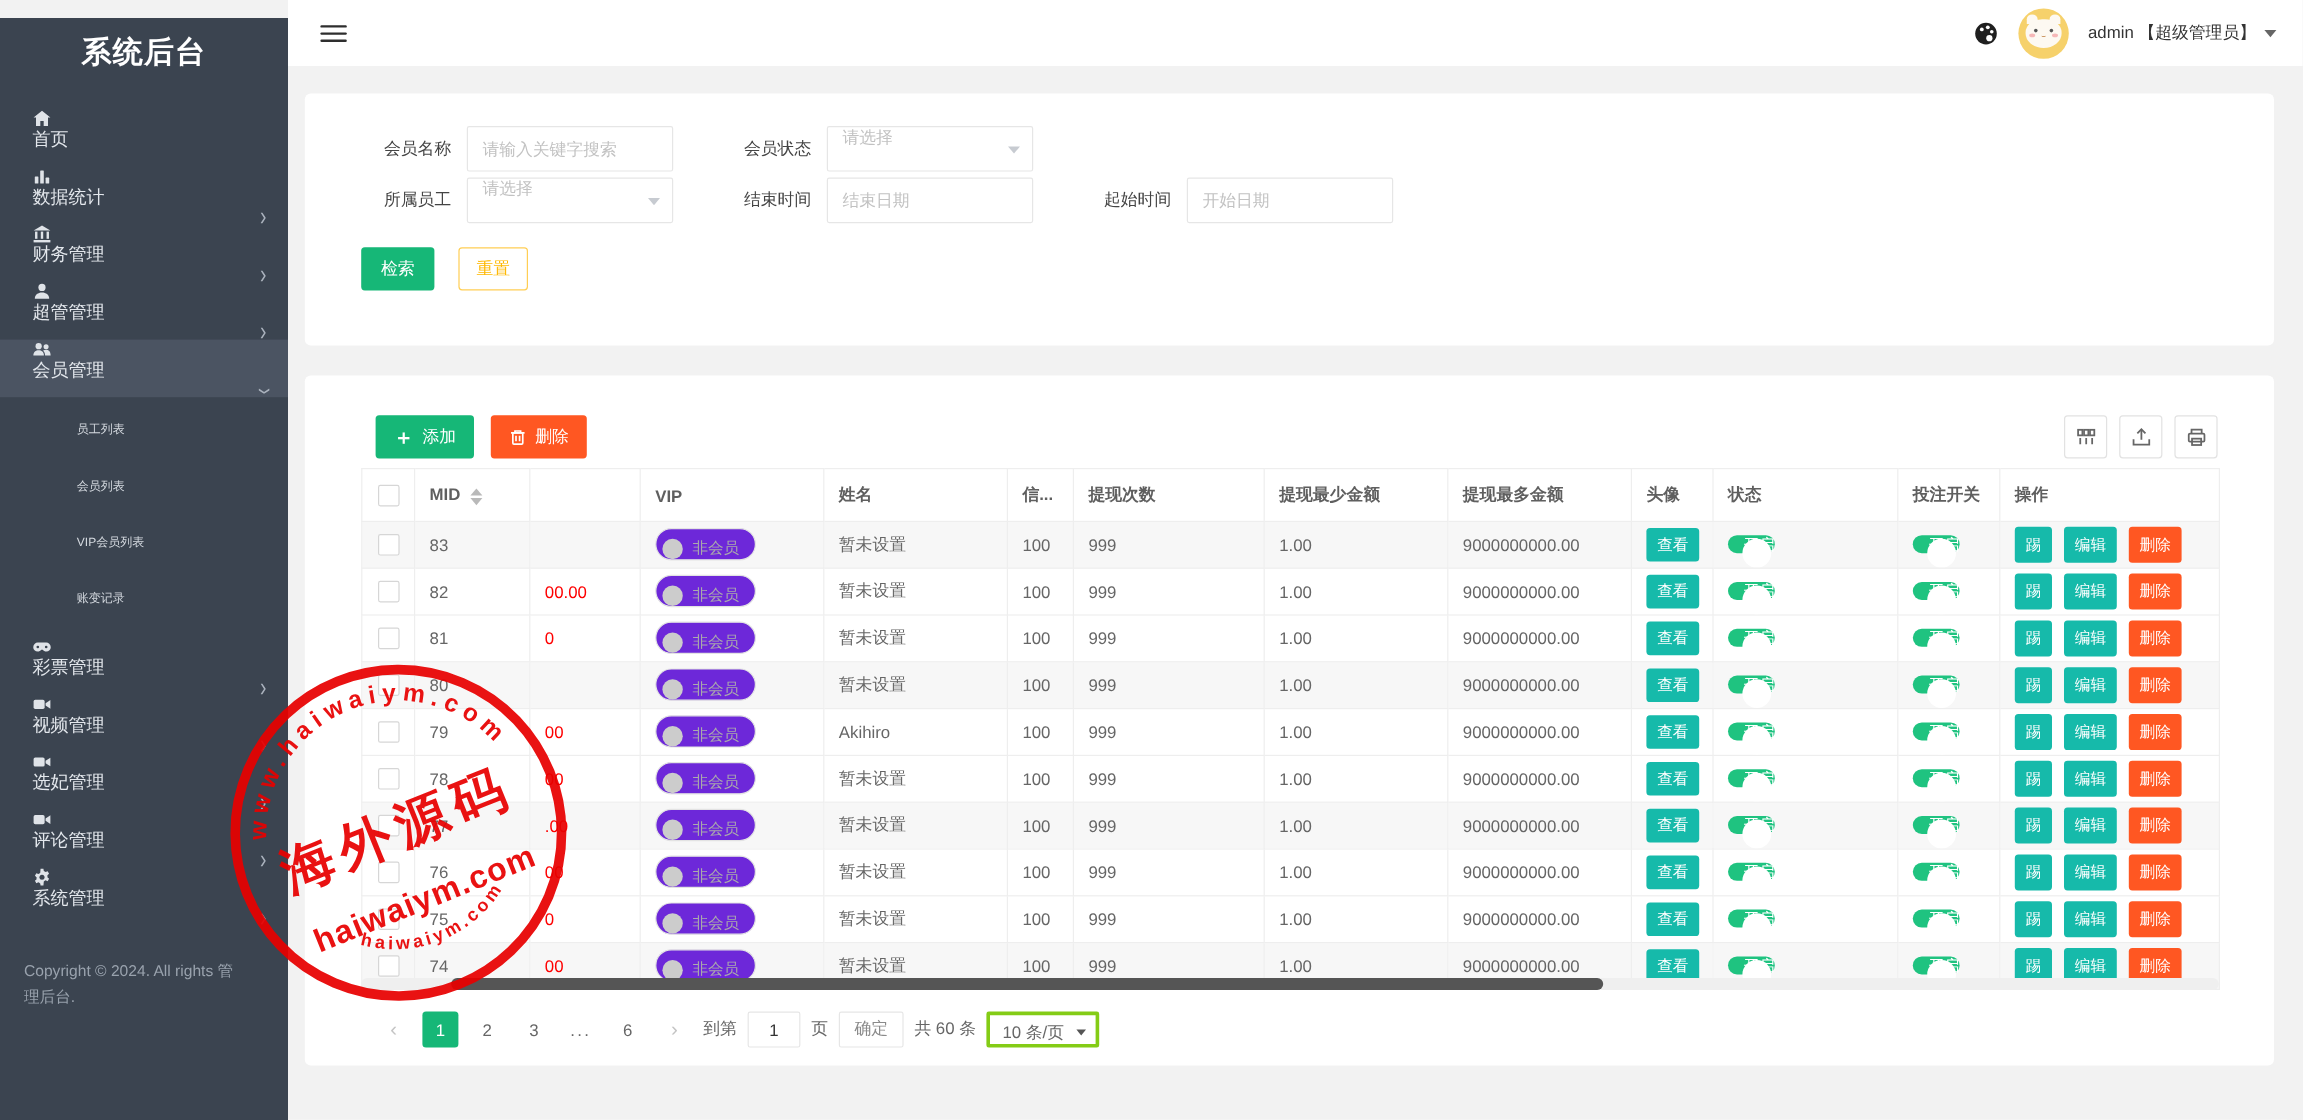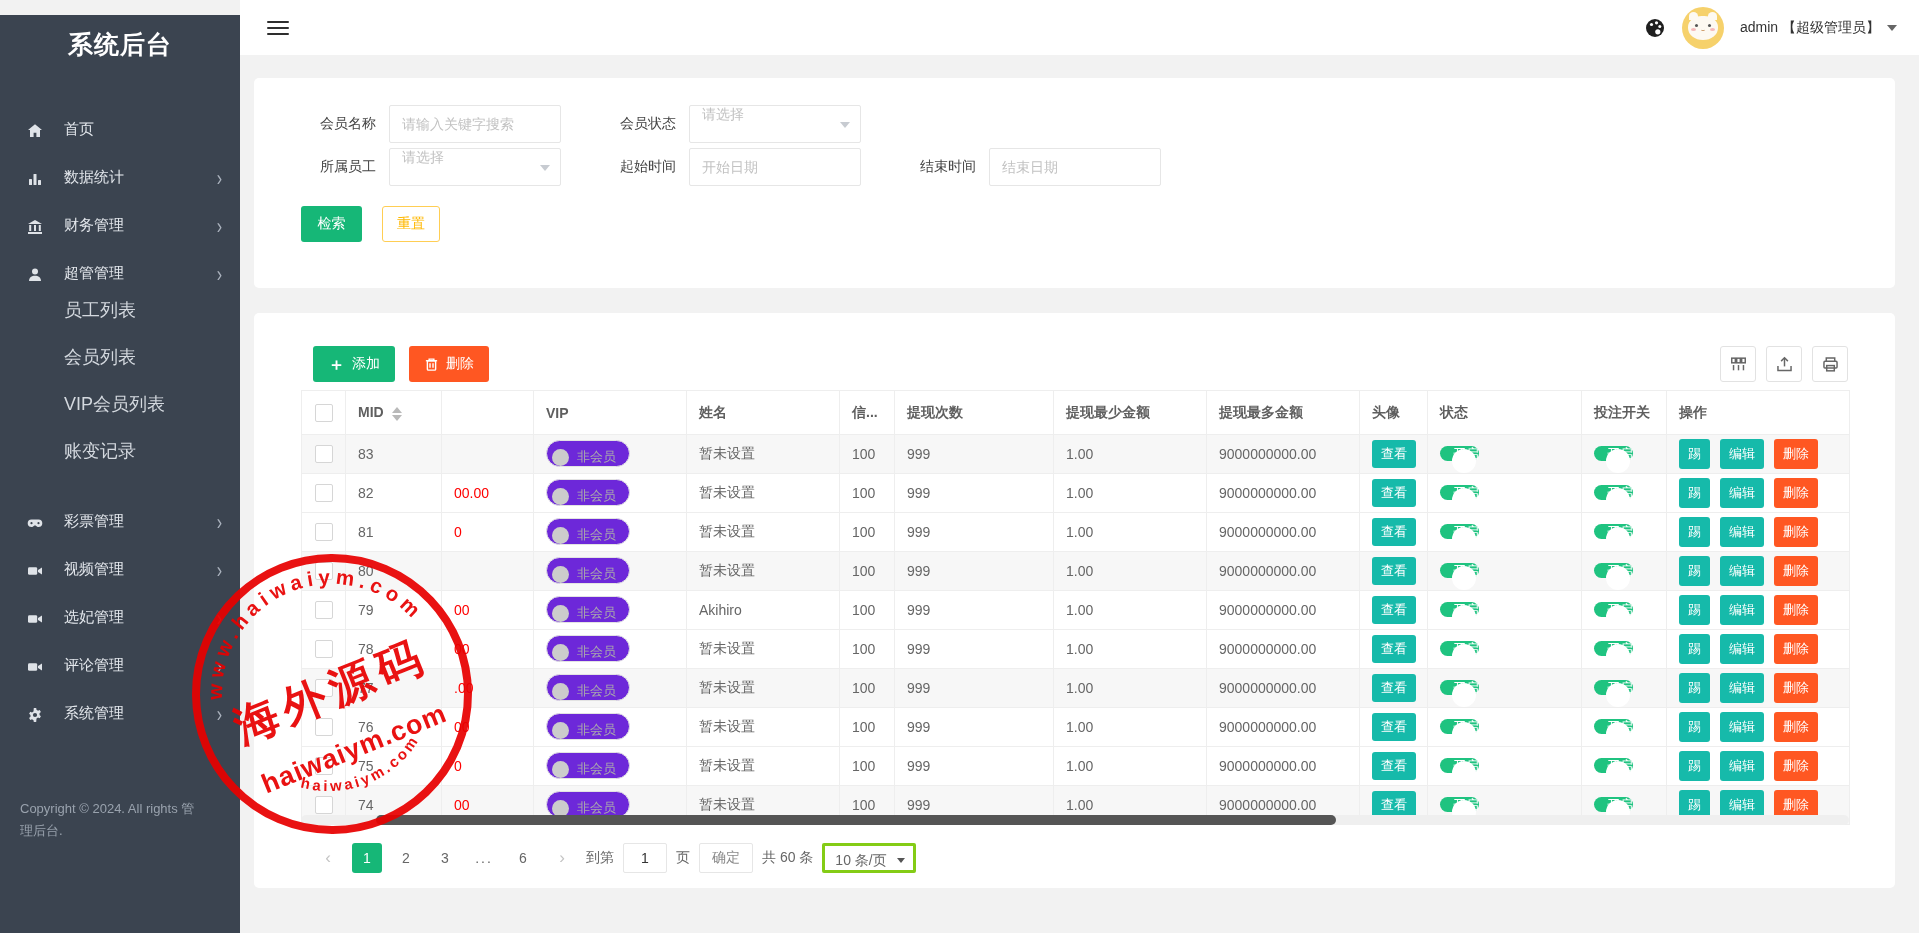--- a/index.html
+++ b/index.html
@@ -3,28 +3,28 @@
 <meta charset="utf-8">
 <style>
   html,body{margin:0;padding:0;width:1919px;height:933px;overflow:hidden;
     font-family:"Liberation Sans","DejaVu Sans",sans-serif;background:#f2f2f2;}
   *{box-sizing:border-box;}
 
   
   .sidebar{position:fixed;left:0;top:0;bottom:0;width:240px;background:#3b4450;z-index:5;margin-top:15px;}
   .logo{height:58px;line-height:58px;text-align:center;color:#fff;font-size:25px;font-weight:700;letter-spacing:1px;}
   .side-nav{margin-top:18px;}
-  .side-item{height:48px;display:flex;align-items:flex-end;padding:0 18px 0 27px;color:#e3e7ec;font-size:15px;cursor:pointer;position:relative;}
+  .side-item{height:48px;display:flex;align-items:flex-start;padding:0 18px 0 27px;color:#e3e7ec;font-size:15px;cursor:pointer;position:relative;flex-direction:column;}
   .side-item.active{background:#4b5462;}
   .s-ico{width:20px;height:16px;margin-right:17px;display:inline-flex;align-items:center;}
   .s-ico svg{width:16px;height:16px;fill:#dfe3e8;}
   .chev{margin-left:auto;color:#aab2bd;font-size:16px;line-height:1;transform:scaleY(1.4);}
   .chev.open{transform:rotate(90deg) scaleY(1.4);}
   .side-sub{padding:4px 0 8px;}
-  .side-sub-item{height:47px;line-height:47px;padding-left:64px;color:#d4d9df;font-size:18px;cursor:pointer;}
+  .side-sub-item{height:47px;line-height:47px;padding-left:64px;color:#d4d9df;font-size:10px;cursor:pointer;}
   .copyright{position:absolute;left:20px;bottom:92px;width:180px;color:#99a2ad;font-size:13px;line-height:1.65;}
 
   
   .main{margin-left:240px;height:933px;display:flex;flex-direction:column;}
   .topbar{height:55px;background:#fff;display:flex;align-items:center;padding:0 22px 0 27px;flex:0 0 auto;}
   .burger{width:22px;cursor:pointer;}
   .burger i{display:block;height:2px;background:#2e2e2e;margin:4px 0;border-radius:1px;}
   .tb-right{margin-left:auto;display:flex;align-items:center;gap:16px;}
   .palette{width:22px;height:22px;cursor:pointer;}
   .avatar{width:42px;height:42px;border-radius:50%;background:#f6d16b;position:relative;overflow:hidden;cursor:pointer;}
@@ -140,20 +140,32 @@
       </div>
       <div class="side-item">
         <span class="s-ico">
           <svg viewBox="0 0 16 16">
             <circle cx="8" cy="4.5" r="3"></circle>
             <path d="M2 14c0-3.4 2.7-5.2 6-5.2s6 1.8 6 5.2z"></path>
           </svg>
         </span>
         <span class="s-label">超管管理</span>
         <span class="chev">›</span>
+      </div>
+      <div class="side-item active">
+        <span class="s-ico">
+          <svg viewBox="0 0 16 16">
+            <circle cx="5.2" cy="5.5" r="2.6"></circle>
+            <circle cx="11.4" cy="6" r="2.1"></circle>
+            <path d="M.8 13.2c0-2.9 2-4.4 4.4-4.4s4.4 1.5 4.4 4.4z"></path>
+            <path d="M10.6 13.2c0-1.9-.6-3.2-1.8-4 .7-.5 1.6-.7 2.6-.7 2 0 3.8 1.3 3.8 4.7z"></path>
+          </svg>
+        </span>
+        <span class="s-label">会员管理</span>
+        <span class="chev open">›</span>
       </div>
       <div class="side-sub">
         <div class="side-sub-item">员工列表</div>
         <div class="side-sub-item">会员列表</div>
         <div class="side-sub-item">VIP会员列表</div>
         <div class="side-sub-item">账变记录</div>
       </div>
       <div class="side-item">
         <span class="s-ico">
           <svg viewBox="0 0 16 16">
@@ -264,29 +276,29 @@
           </div>
           <div class="f-row">
             <div class="f-group">
               <span class="f-label">所属员工</span>
               <div class="f-ctrl">
                 <span class="ph">请选择</span>
                 <span class="sel-caret"></span>
               </div>
             </div>
             <div class="f-group">
+              <span class="f-label">结束时间</span>
+              <div class="f-ctrl">
+                <input placeholder="结束日期" style="">
+              </div>
+            </div>
+            <div class="f-group">
               <span class="f-label">起始时间</span>
               <div class="f-ctrl">
                 <input placeholder="开始日期" style="">
-              </div>
-            </div>
-            <div class="f-group">
-              <span class="f-label">结束时间</span>
-              <div class="f-ctrl">
-                <input placeholder="结束日期" style="">
               </div>
             </div>
           </div>
         </div>
       <div class="f-btns">
         <button class="btn-search">检索</button>
         <button class="btn-reset">重置</button>
       </div>
     </section>
 

